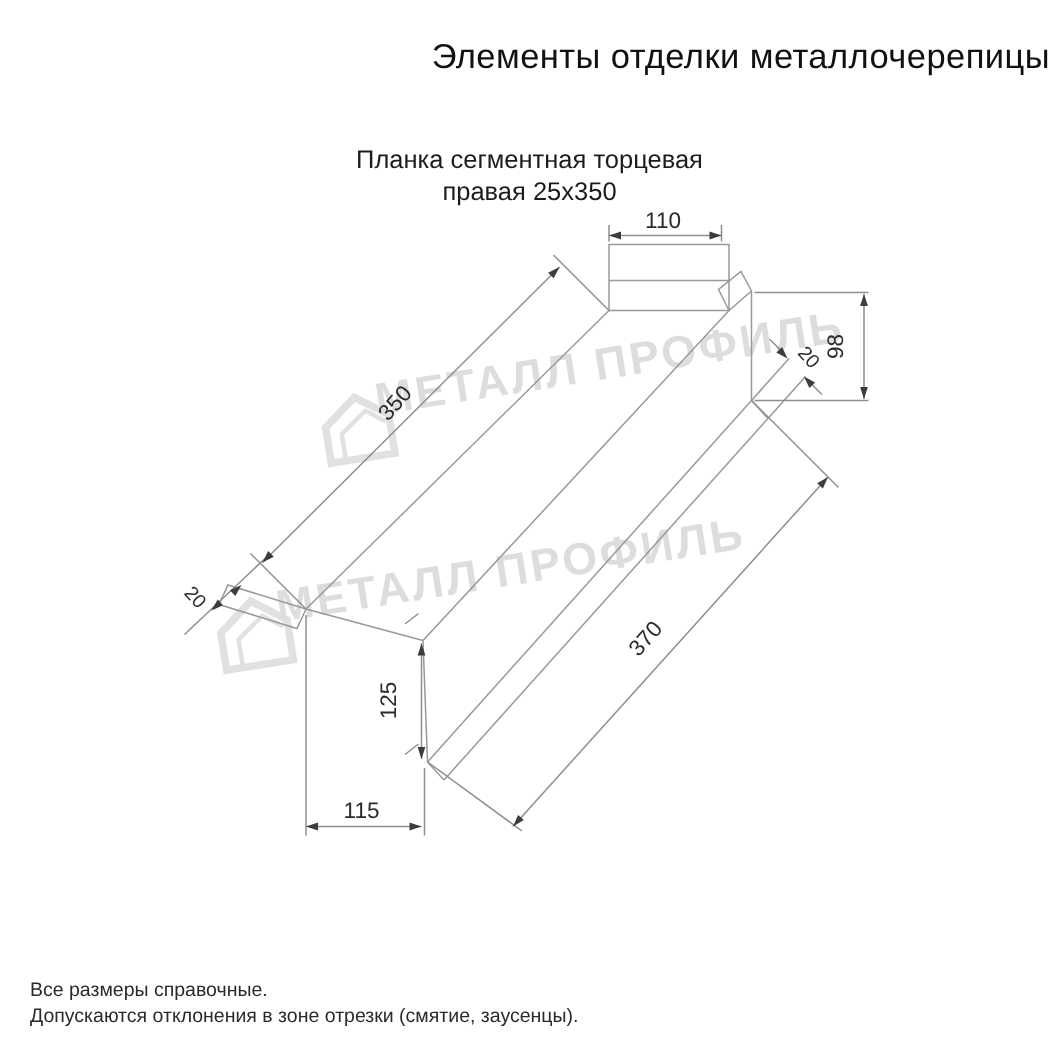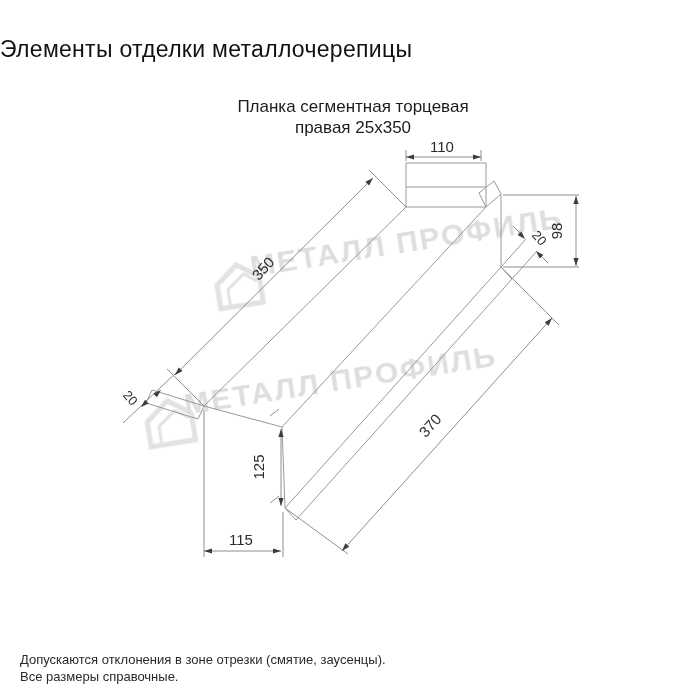--- a/index.html
+++ b/index.html
@@ -1,21 +1,21 @@
 <!DOCTYPE html>
 <html><head>
 <meta charset="utf-8">
 <style>
   html,body{margin:0;padding:0;background:#ffffff;}
   .page{
     position:relative;width:700px;height:700px;background:#ffffff;overflow:hidden;
     font-family:"Liberation Sans","DejaVu Sans",sans-serif;
   }
   .page-title{
-    position:absolute;top:36px;left:0;width:700px;text-align:left;
+    position:absolute;top:24px;left:0;width:700px;text-align:right;
     font-size:23px;font-weight:400;color:#111;letter-spacing:.3px;
   }
   .subtitle{
     position:absolute;top:96px;left:0;width:706px;text-align:center;
     font-size:17px;color:#1c1c1c;line-height:21px;
   }
   .notes{
     position:absolute;left:20px;top:651px;font-size:13px;color:#2a2a2a;line-height:17px;
   }
   svg{position:absolute;top:0;left:0;}
@@ -133,17 +133,17 @@
     <text class="dim" x="267" y="272" text-anchor="middle" transform="rotate(-48 267 272)">350</text>
     <text class="dim" x="434" y="429" text-anchor="middle" transform="rotate(-48 434 429)">370</text>
     <text class="dim" x="562" y="231" text-anchor="middle" transform="rotate(-90 562 231)">98</text>
     <text class="dim-small" x="536" y="241" text-anchor="middle" transform="rotate(48 536 241)">20</text>
     <text class="dim-small" x="127" y="401" text-anchor="middle" transform="rotate(48 127 401)">20</text>
     <text class="dim" x="264" y="467" text-anchor="middle" transform="rotate(-90 264 467)">125</text>
     <text class="dim" x="241" y="545" text-anchor="middle">115</text>
   </svg>
 
   <div class="notes">
+    <div>Все размеры справочные.</div>
     <div>Допускаются отклонения в зоне отрезки (смятие, заусенцы).</div>
-    <div>Все размеры справочные.</div>
   </div>
 
 </div>
 
 </body></html>

